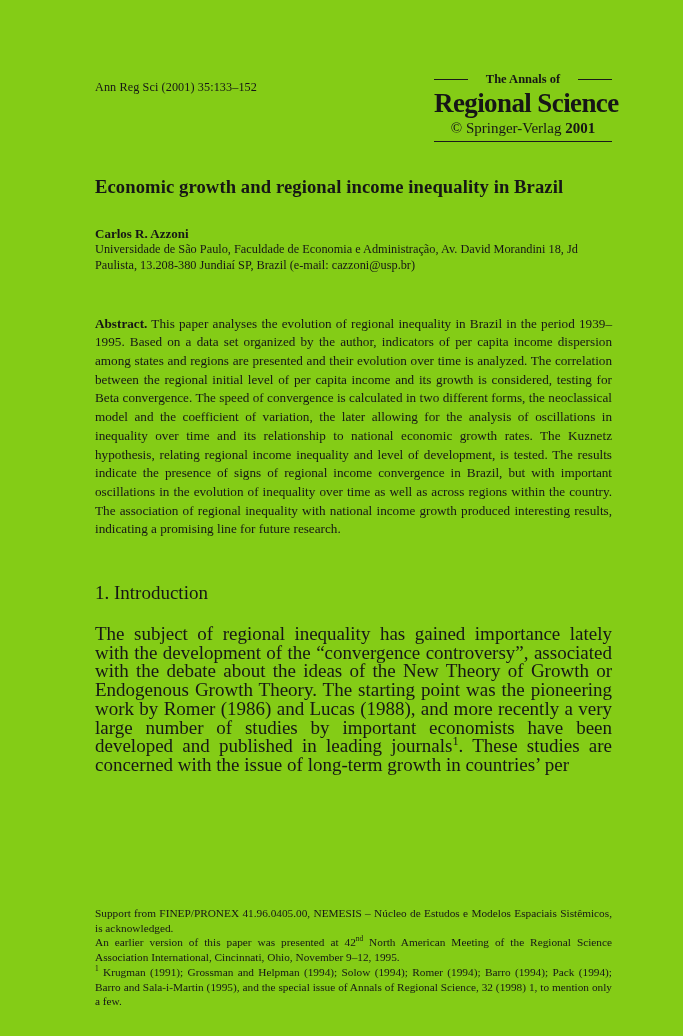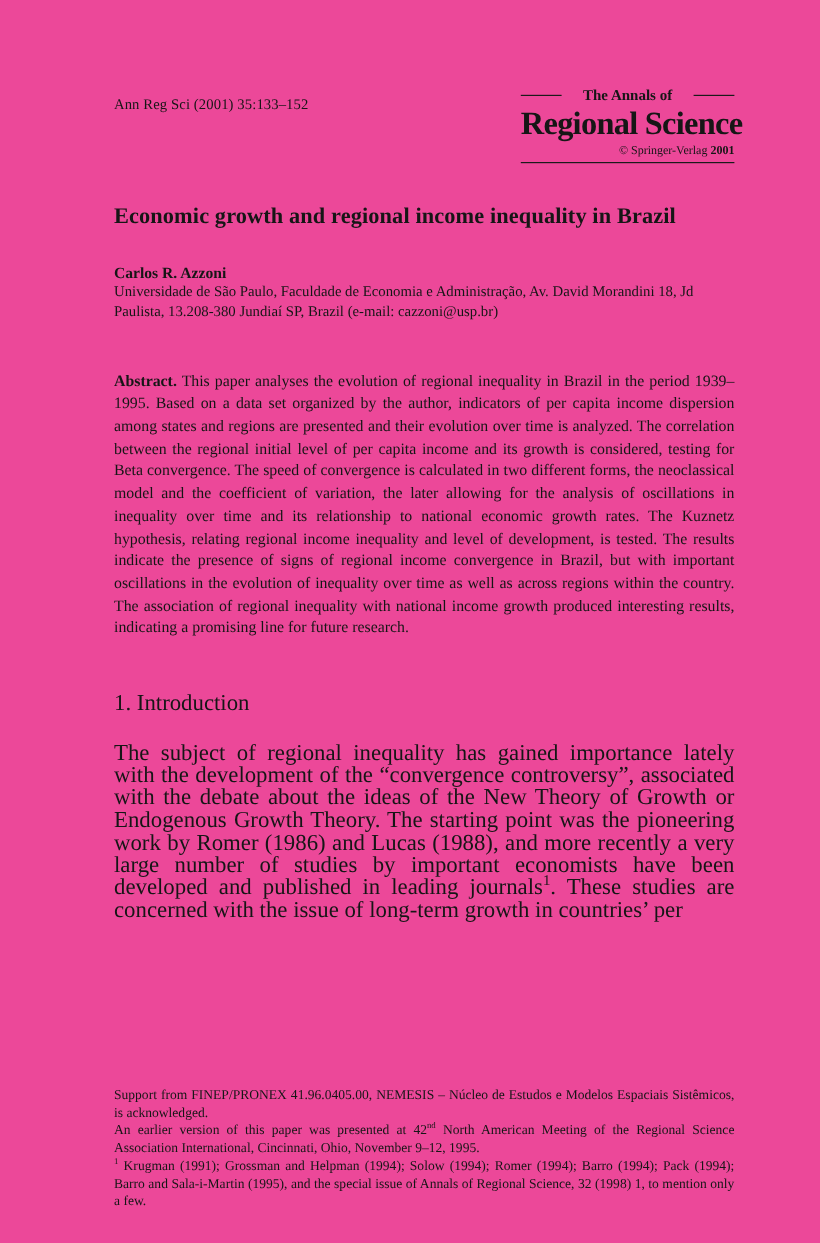--- a/index.html
+++ b/index.html
@@ -6,21 +6,21 @@
   html, body { background: #ffffff; }
   body {
     font-family: "Liberation Serif", serif;
     color: #161616;
     -webkit-font-smoothing: antialiased;
   }
   .page {
     position: relative;
     width: 683px;
     height: 1036px;
-    background: #ec4899;
+    background: #84cc16;
     padding: 70px 71px 0 95px;
     overflow: hidden;
   }
 
   
   .header {
     display: flex;
     justify-content: space-between;
     align-items: flex-start;
   }
@@ -48,25 +48,24 @@
   }
   .logo-name {
     font-size: 27px;
     font-weight: bold;
     letter-spacing: -0.6px;
     line-height: 30px;
     margin-top: 1px;
     white-space: nowrap;
   }
   .logo-copy {
-    font-size: 10px;
+    font-size: 15px;
     padding-bottom: 4px;
     margin-top: 2px;
     border-bottom: 1.6px solid #1a1a1a;
-    text-align: right;
   }
   .logo-copy .year { font-weight: bold; }
 
   
   .title {
     margin-top: 32px;
     font-size: 18.6px;
     font-weight: bold;
     line-height: 25px;
     letter-spacing: 0.1px;

